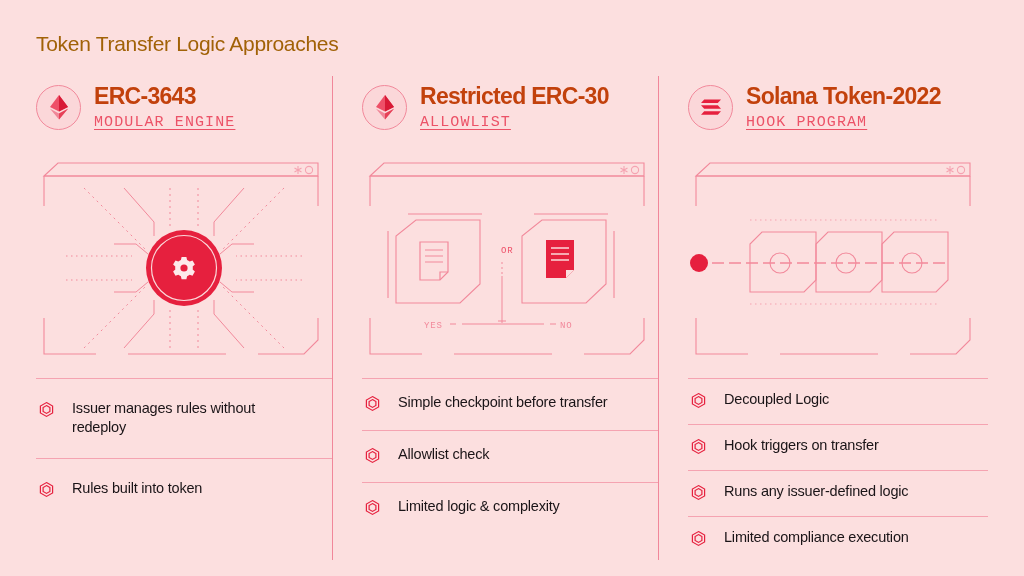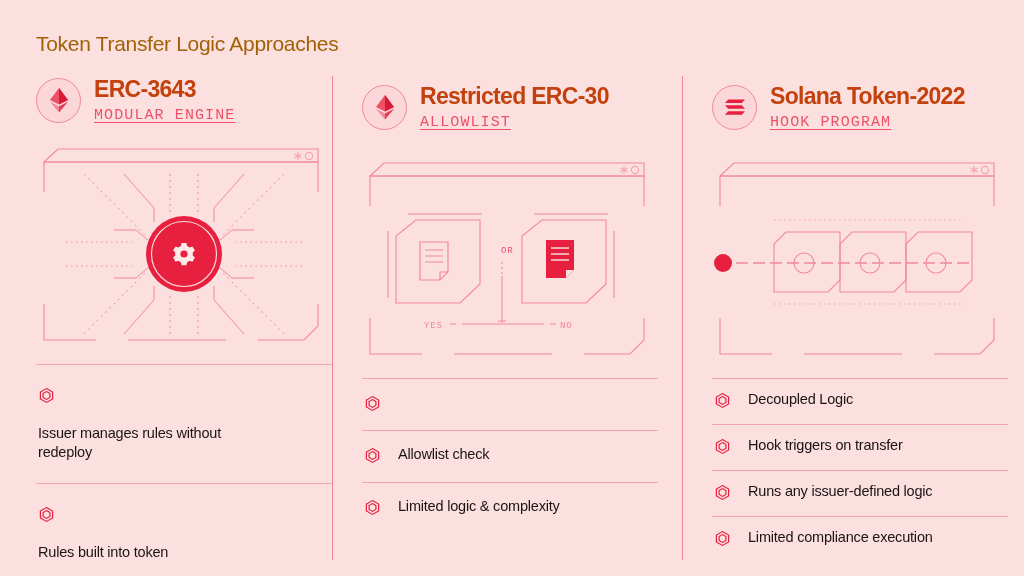--- a/index.html
+++ b/index.html
@@ -18,21 +18,21 @@
   }
 
   .columns {
     position: absolute; left: 36px; top: 76px;
     width: 952px; height: 486px;
     display: flex; flex-direction: row;
   }
   .col { position: relative; height: 100%; display: flex; flex-direction: column; }
   .col-1 { width: 296px; }
   .col-2 { width: 326px; padding-left: 30px; }
-  .col-3 { width: 330px; padding-left: 30px; margin-left: 24px; }
+  .col-3 { width: 330px; padding-left: 30px; }
   .col-2::before, .col-3::before {
     content: ""; position: absolute; left: 0px; top: 0px;
     width: 1px; height: 484px; background: #F1879A;
   }
 
   
   .col-head { display: flex; flex-direction: row; align-items: center; gap: 13px; height: 62px; }
   .brand-badge {
     width: 45px; height: 45px; border-radius: 50%;
     border: 1.3px solid #F2899B; background: #FBD7D9;
@@ -53,21 +53,21 @@
   
   .feature-list { margin-top: 16px; display: flex; flex-direction: column; }
   .feat {
     display: flex; flex-direction: row; align-items: flex-start; gap: 16px;
     border-top: 1px solid #F5A3B1;
     padding: 14px 2px 14px 2px;
   }
   .feat:first-child { border-top: 1px solid #F5A3B1; }
   .feat-ico { flex: 0 0 18px; margin-top: 2px; }
   .feat-txt { font-size: 14.5px; line-height: 1.33; color: #1A1417; letter-spacing: -0.2px; }
-  .list-c1 .feat { padding: 20px 2px; flex-direction: column; }
+  .list-c1 .feat { padding: 20px 2px; }
   .list-c1 .feat-txt { max-width: 235px; }
   .list-c2 .feat { padding: 14px 2px; }
   .list-c2 .feat-txt { max-width: 220px; }
   .list-c3 .feat { padding: 11px 2px; }
   .list-c3 .feat-txt { max-width: 250px; }
 </style>
 </head>
 <body>
 
 <div class="page">
@@ -236,20 +236,21 @@
       </div>
 
       <div class="feature-list list-c2">
         <div class="feat">
           <span class="feat-ico">
             <svg width="17" height="17" viewBox="0 0 17 17" fill="none" stroke="#E6203E" stroke-width="1.2">
               <polygon points="8.5,1.6 14.6,5 14.6,12 8.5,15.4 2.4,12 2.4,5"></polygon>
               <polygon points="8.5,4.6 11.9,6.6 11.9,10.4 8.5,12.4 5.1,10.4 5.1,6.6"></polygon>
             </svg>
           </span>
+          <span class="feat-txt">Simple checkpoint before transfer</span>
         </div>
         <div class="feat">
           <span class="feat-ico">
             <svg width="17" height="17" viewBox="0 0 17 17" fill="none" stroke="#E6203E" stroke-width="1.2">
               <polygon points="8.5,1.6 14.6,5 14.6,12 8.5,15.4 2.4,12 2.4,5"></polygon>
               <polygon points="8.5,4.6 11.9,6.6 11.9,10.4 8.5,12.4 5.1,10.4 5.1,6.6"></polygon>
             </svg>
           </span>
           <span class="feat-txt">Allowlist check</span>
         </div>

